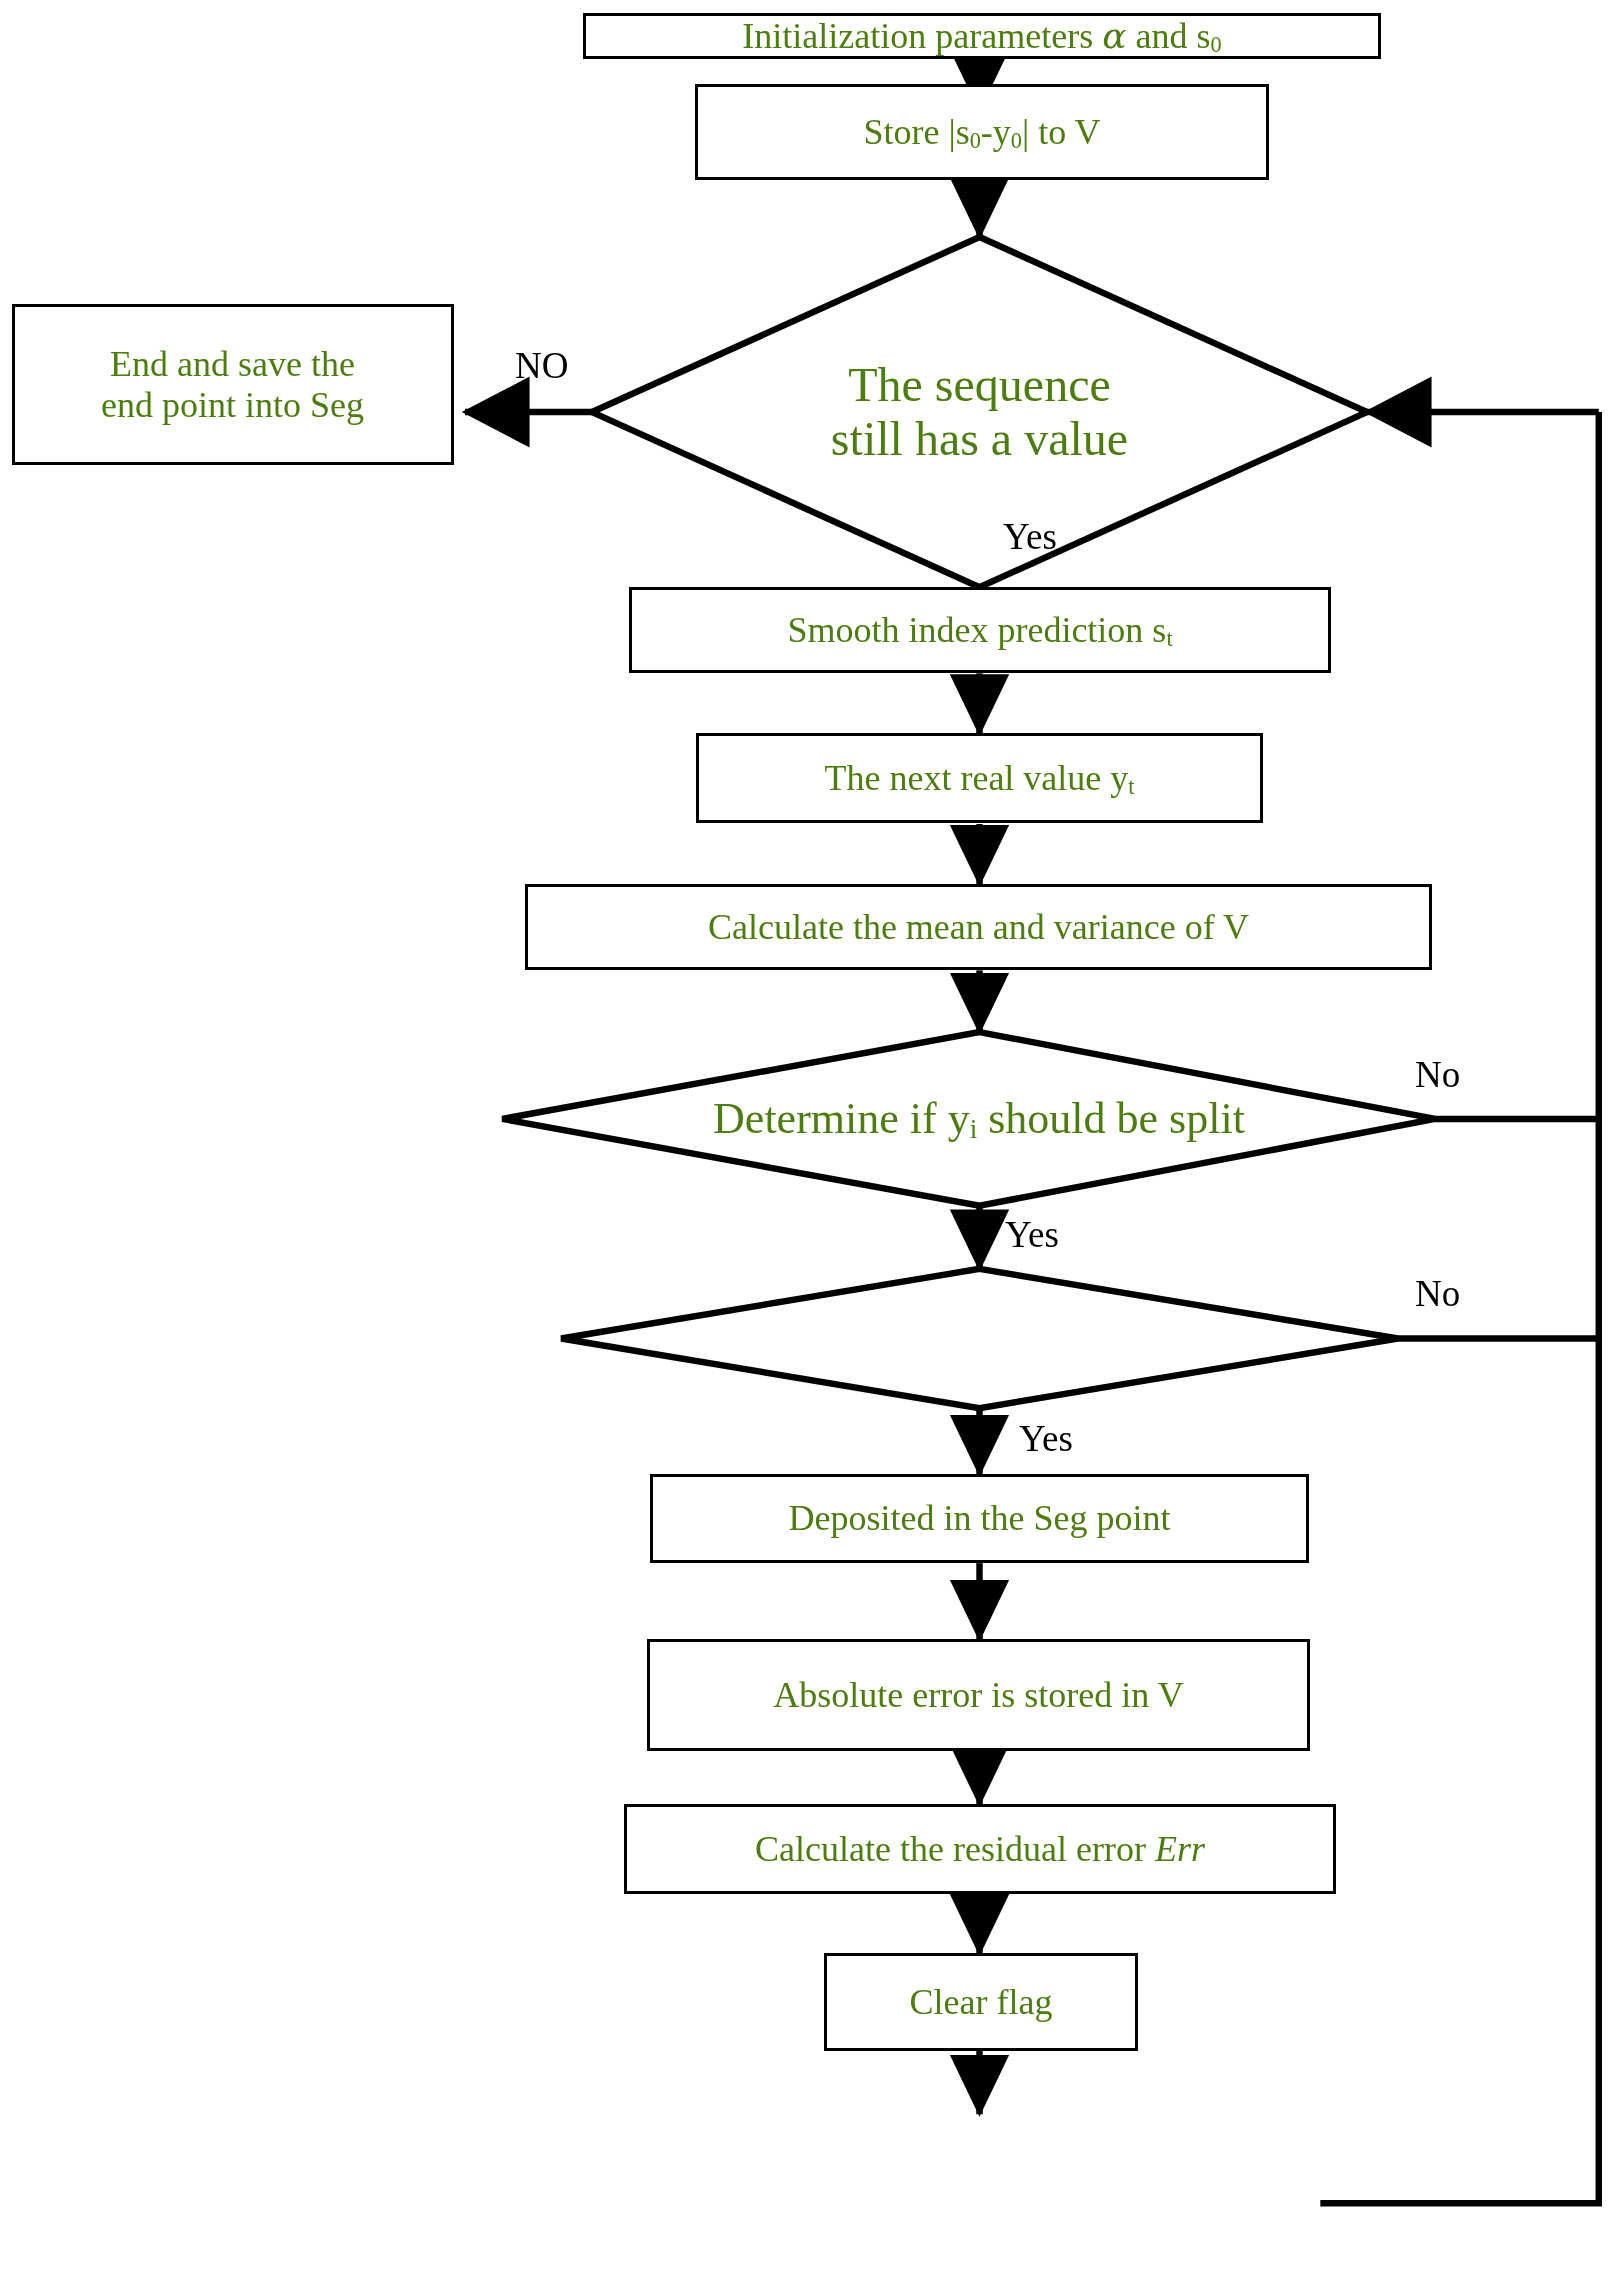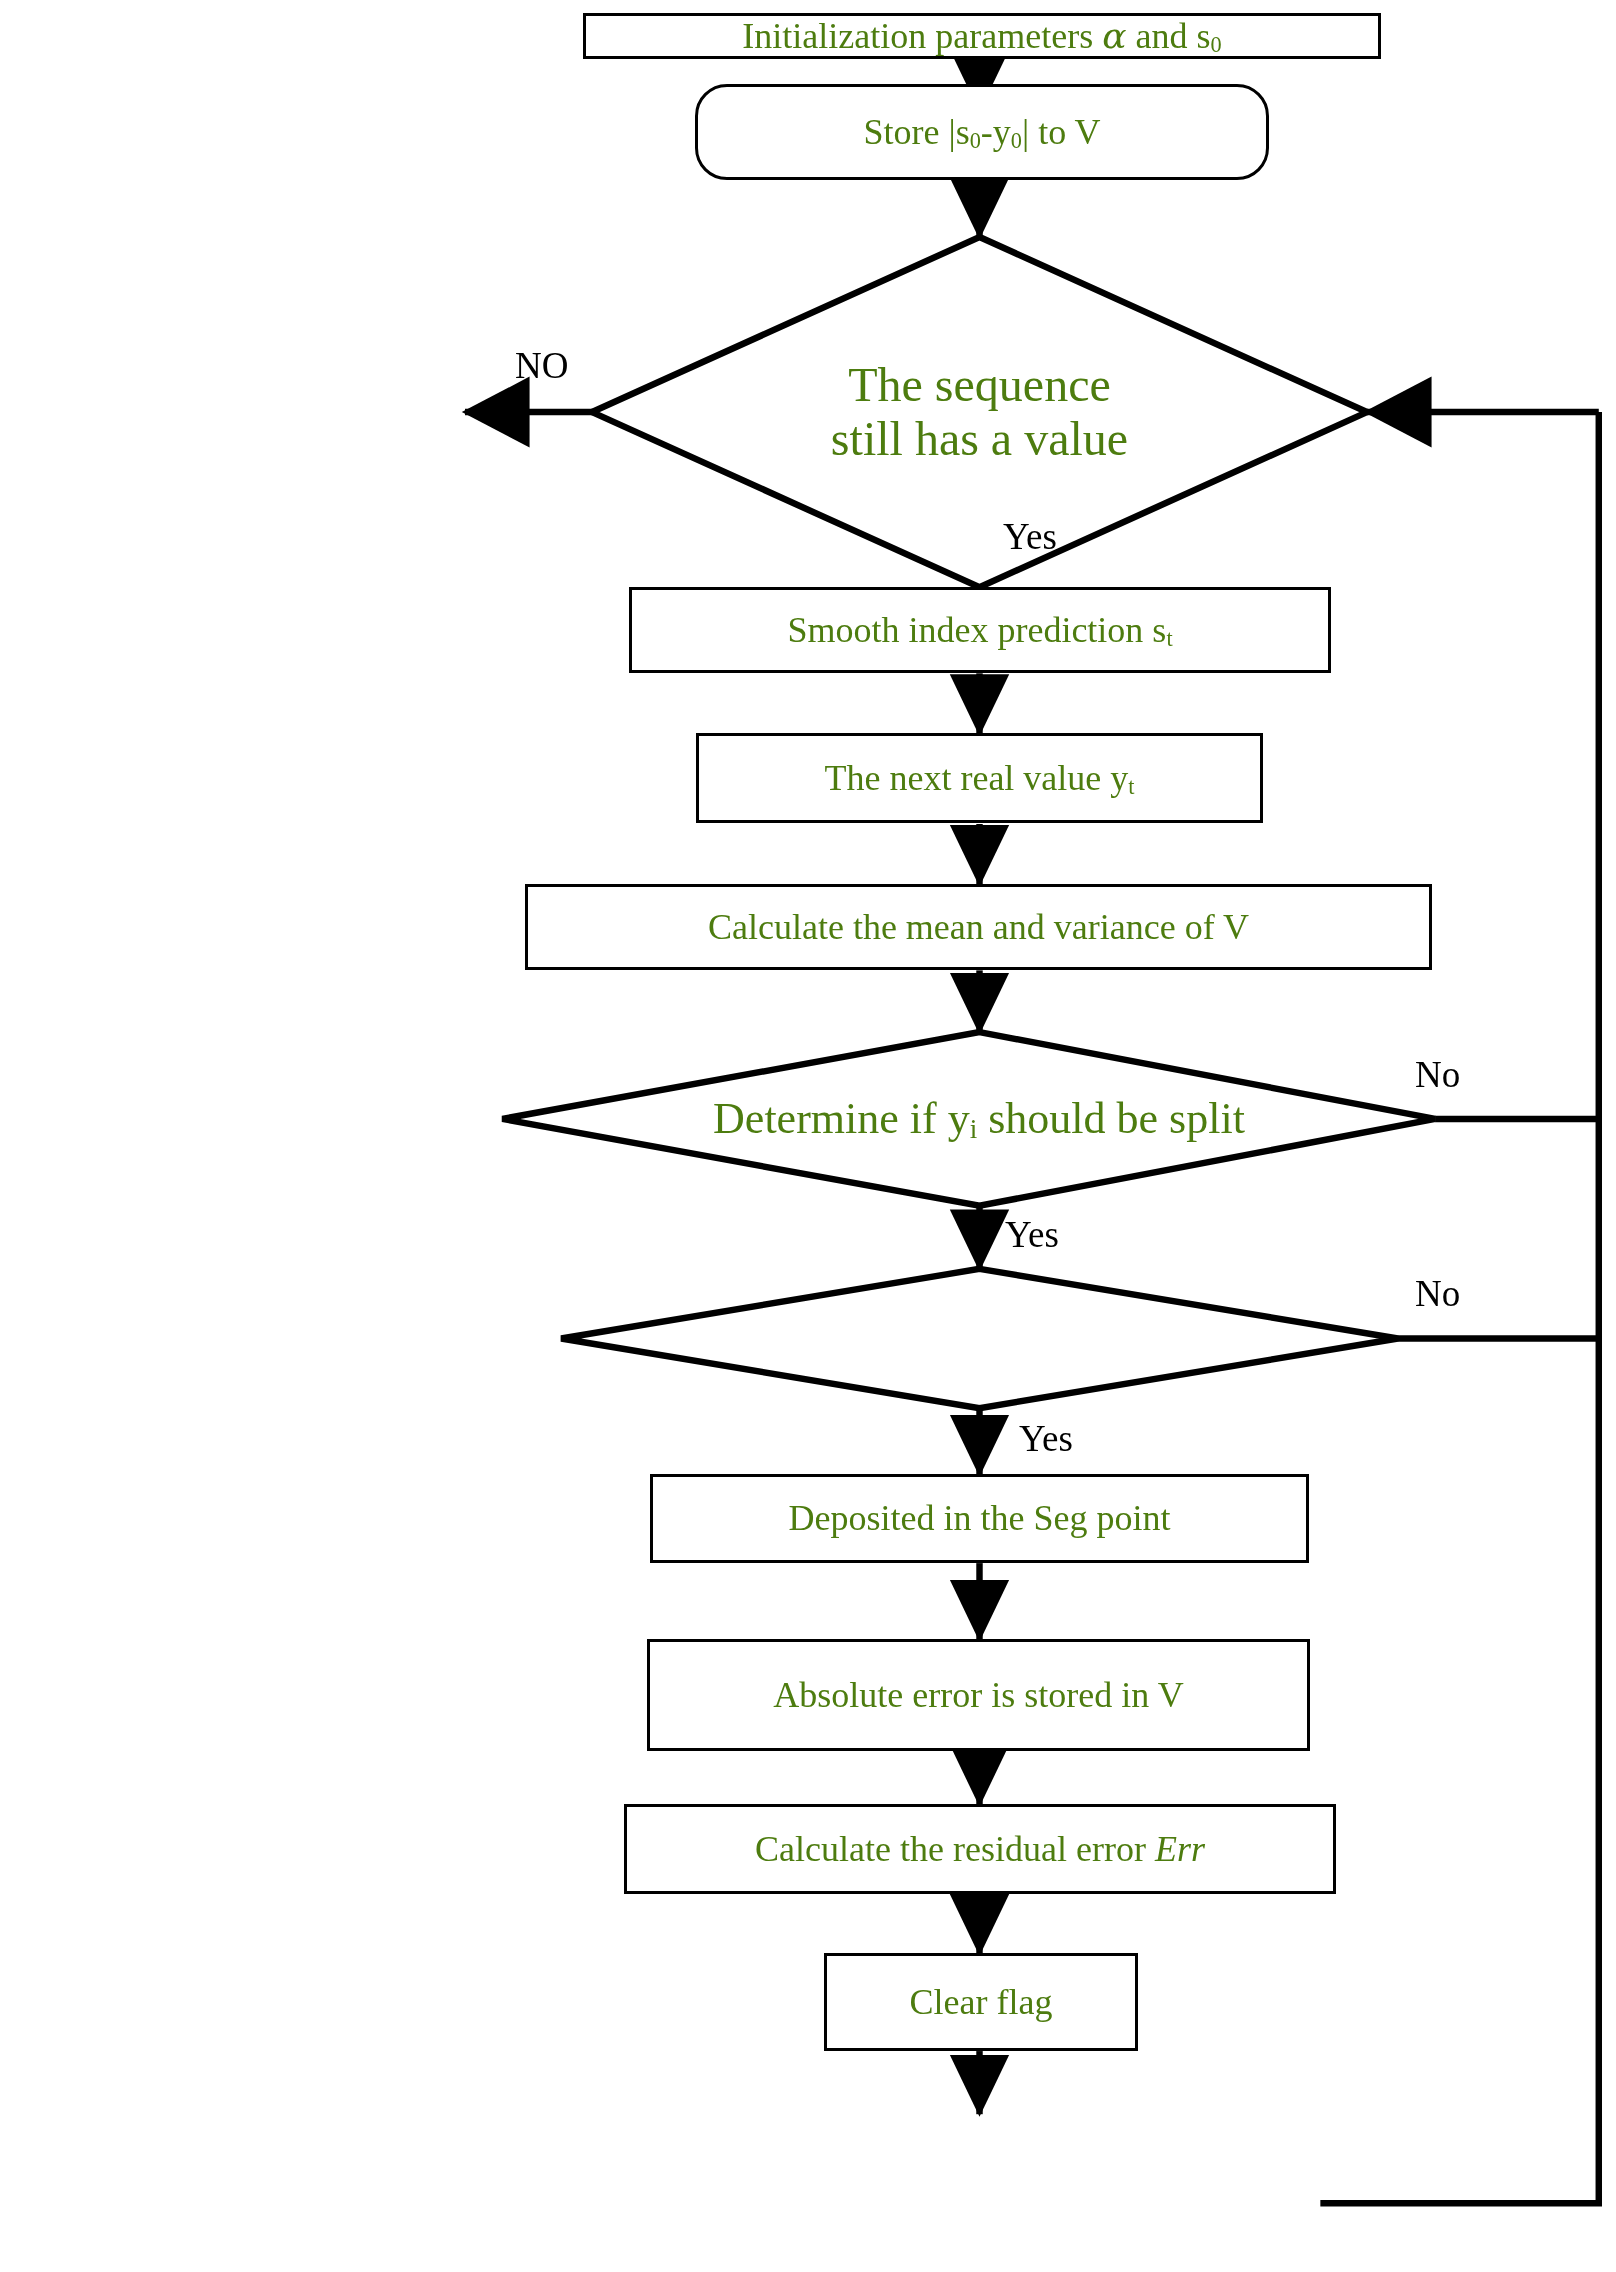--- a/index.html
+++ b/index.html
@@ -80,24 +80,30 @@
       <polygon points="1365,330 1905,574 1365,818 825,574"></polygon>
       <polygon points="1365,1438 2000,1559 1365,1680 700,1559"></polygon>
       <polygon points="1365,1768 1948,1865 1365,1962 782,1865"></polygon>
     </g>
   </svg>
 
   <div class="node proc" style="left:583px;top:13px;width:798px;height:46px;font-size:36px;">
     <span class="txt"><span>Initialization parameters </span><span class="greek">α</span><span> and s</span><sub>0</sub></span>
   </div>
 
-  <div class="node proc" style="left:695px;top:84px;width:574px;height:96px;font-size:36px;border-radius:32px;">
+  <div class="node proc" style="left:695px;top:84px;width:574px;height:96px;font-size:36px;">
     <span class="txt"><span>Store |s</span><sub>0</sub><span>-y</span><sub>0</sub><span>| to V</span></span>
   </div>
 
+  <div class="node proc" style="left:11.5px;top:304px;width:442px;height:161px;font-size:36px;">
+    <span class="txt">
+      <span>End and save the</span><br>
+      <span>end point into Seg</span>
+    </span>
+  </div>
 
   <div class="node diamond" style="left:664px;top:334px;width:631px;height:155px;font-size:48px;">
     <span class="txt">
       <span>The sequence</span><br>
       <span>still has a value</span>
     </span>
   </div>
 
   <div class="node proc" style="left:629px;top:587px;width:702px;height:86px;font-size:36px;">
     <span class="txt"><span>Smooth index prediction s</span><sub>t</sub></span>

